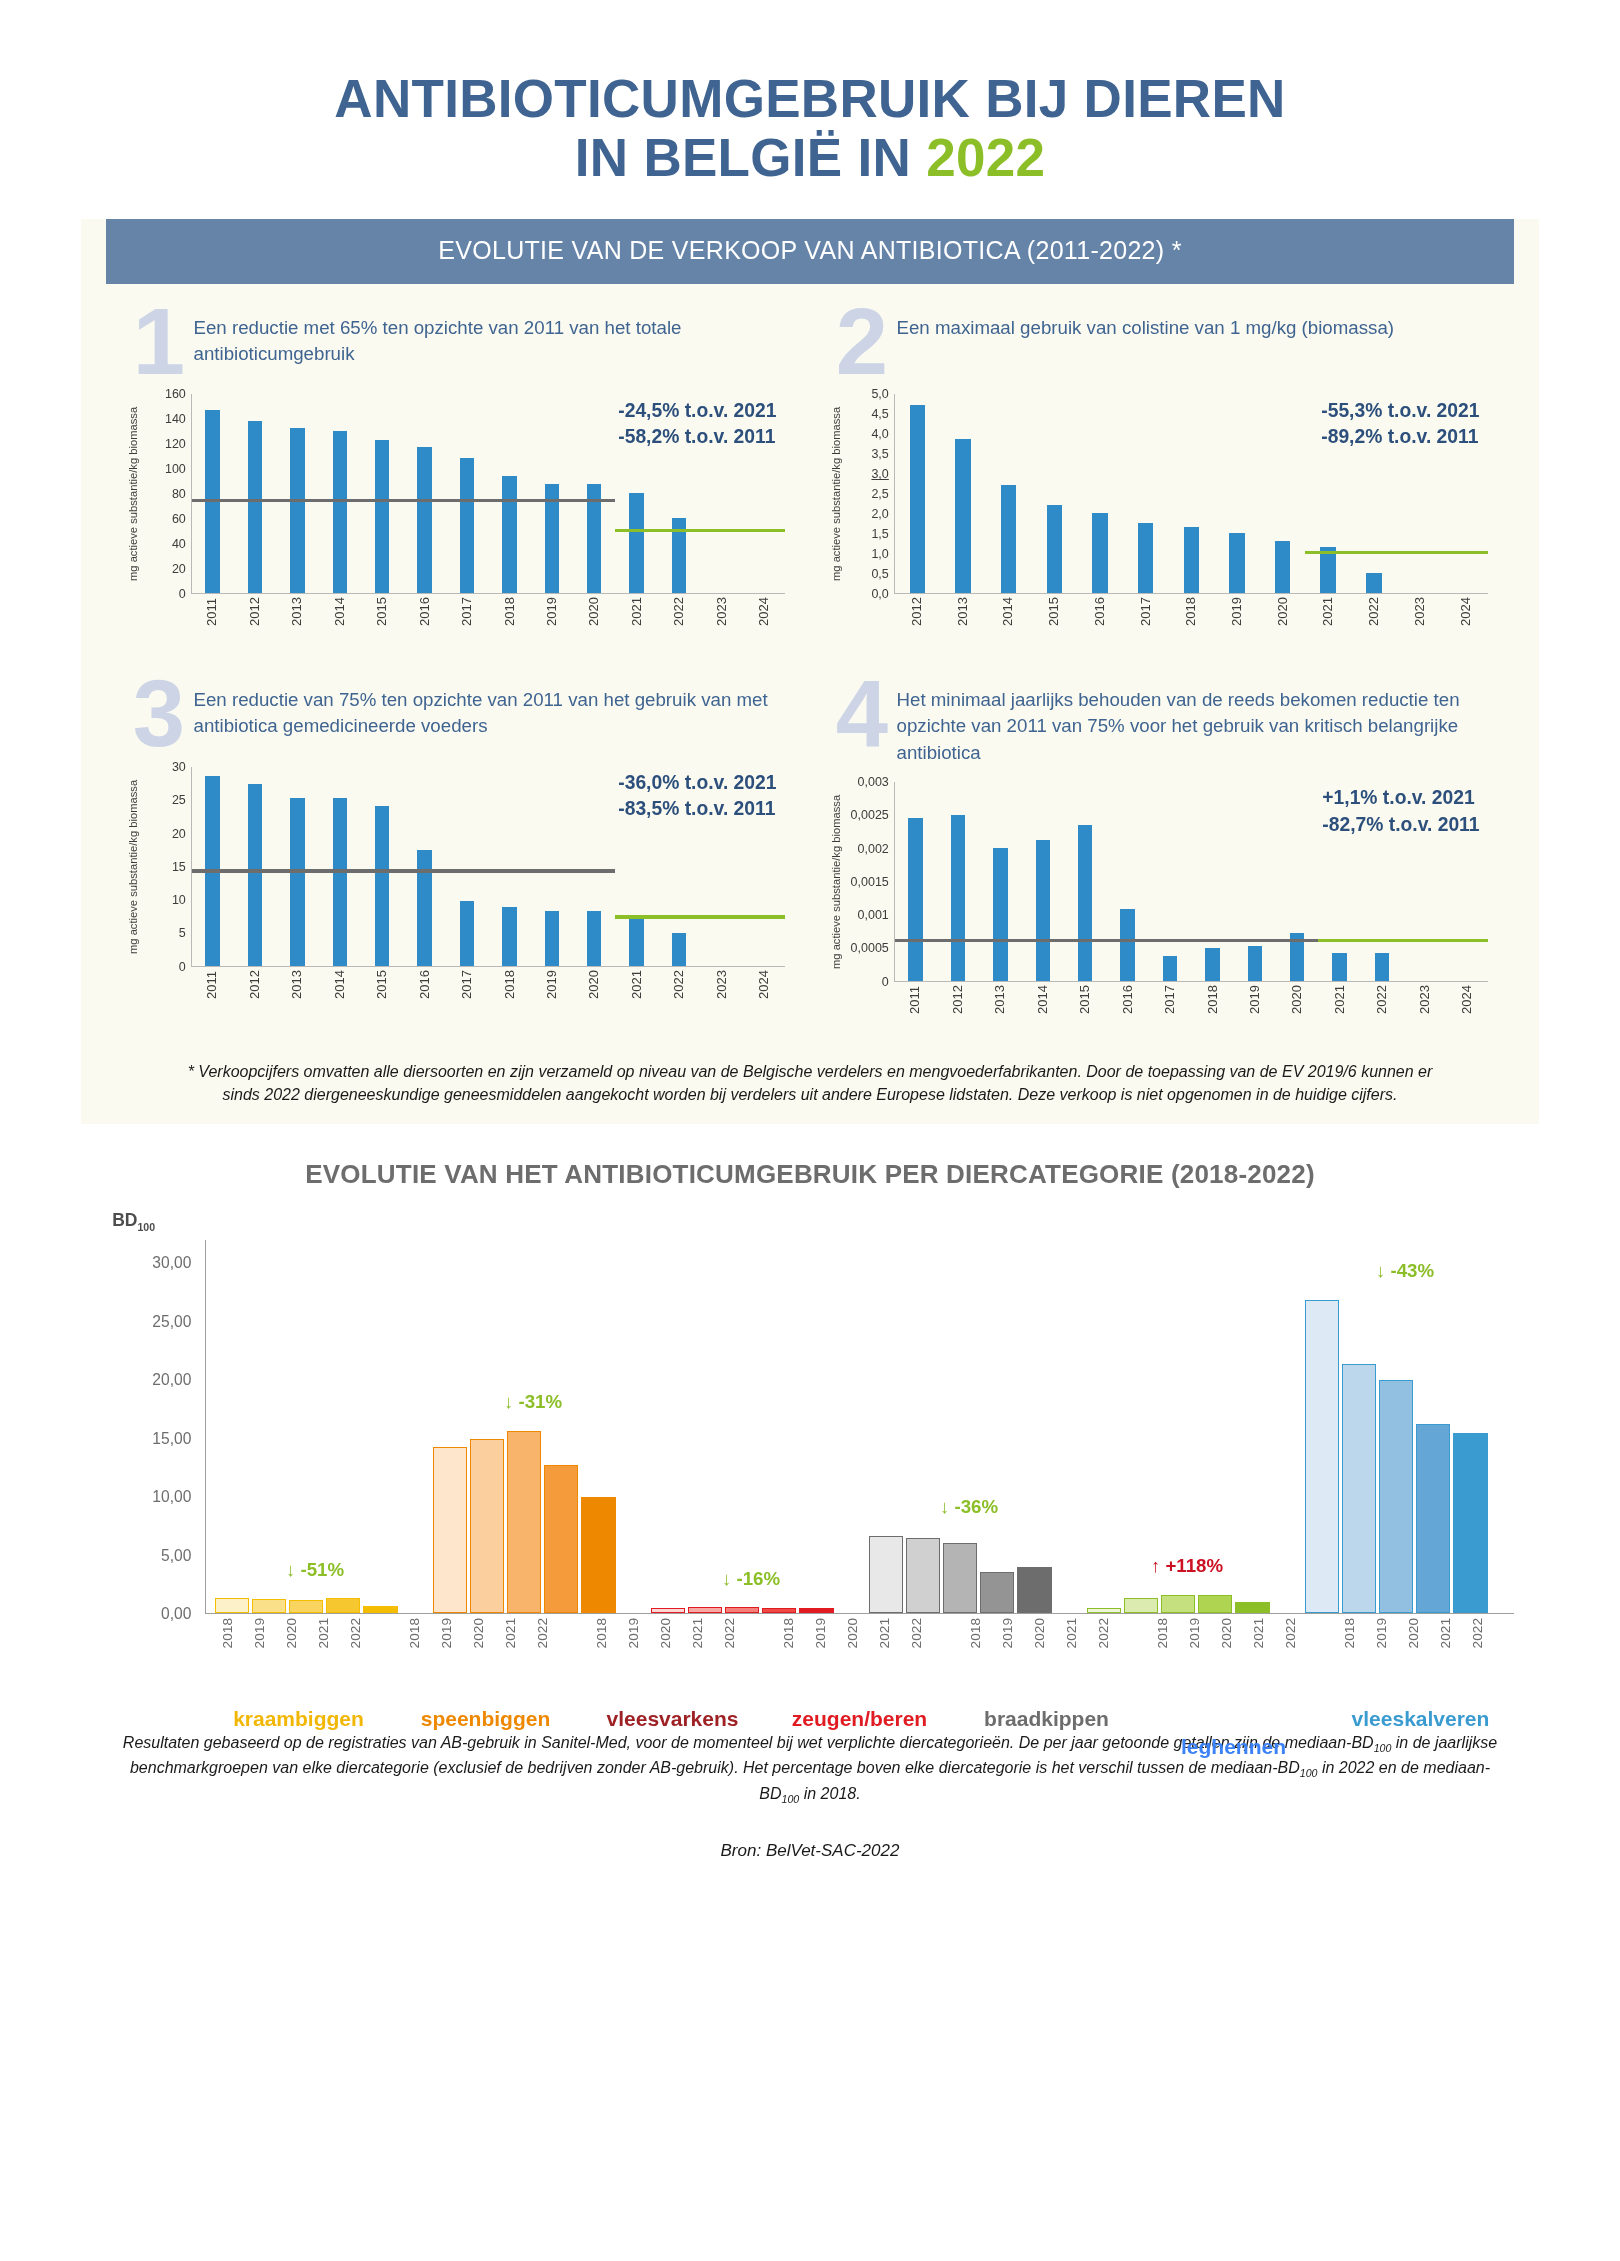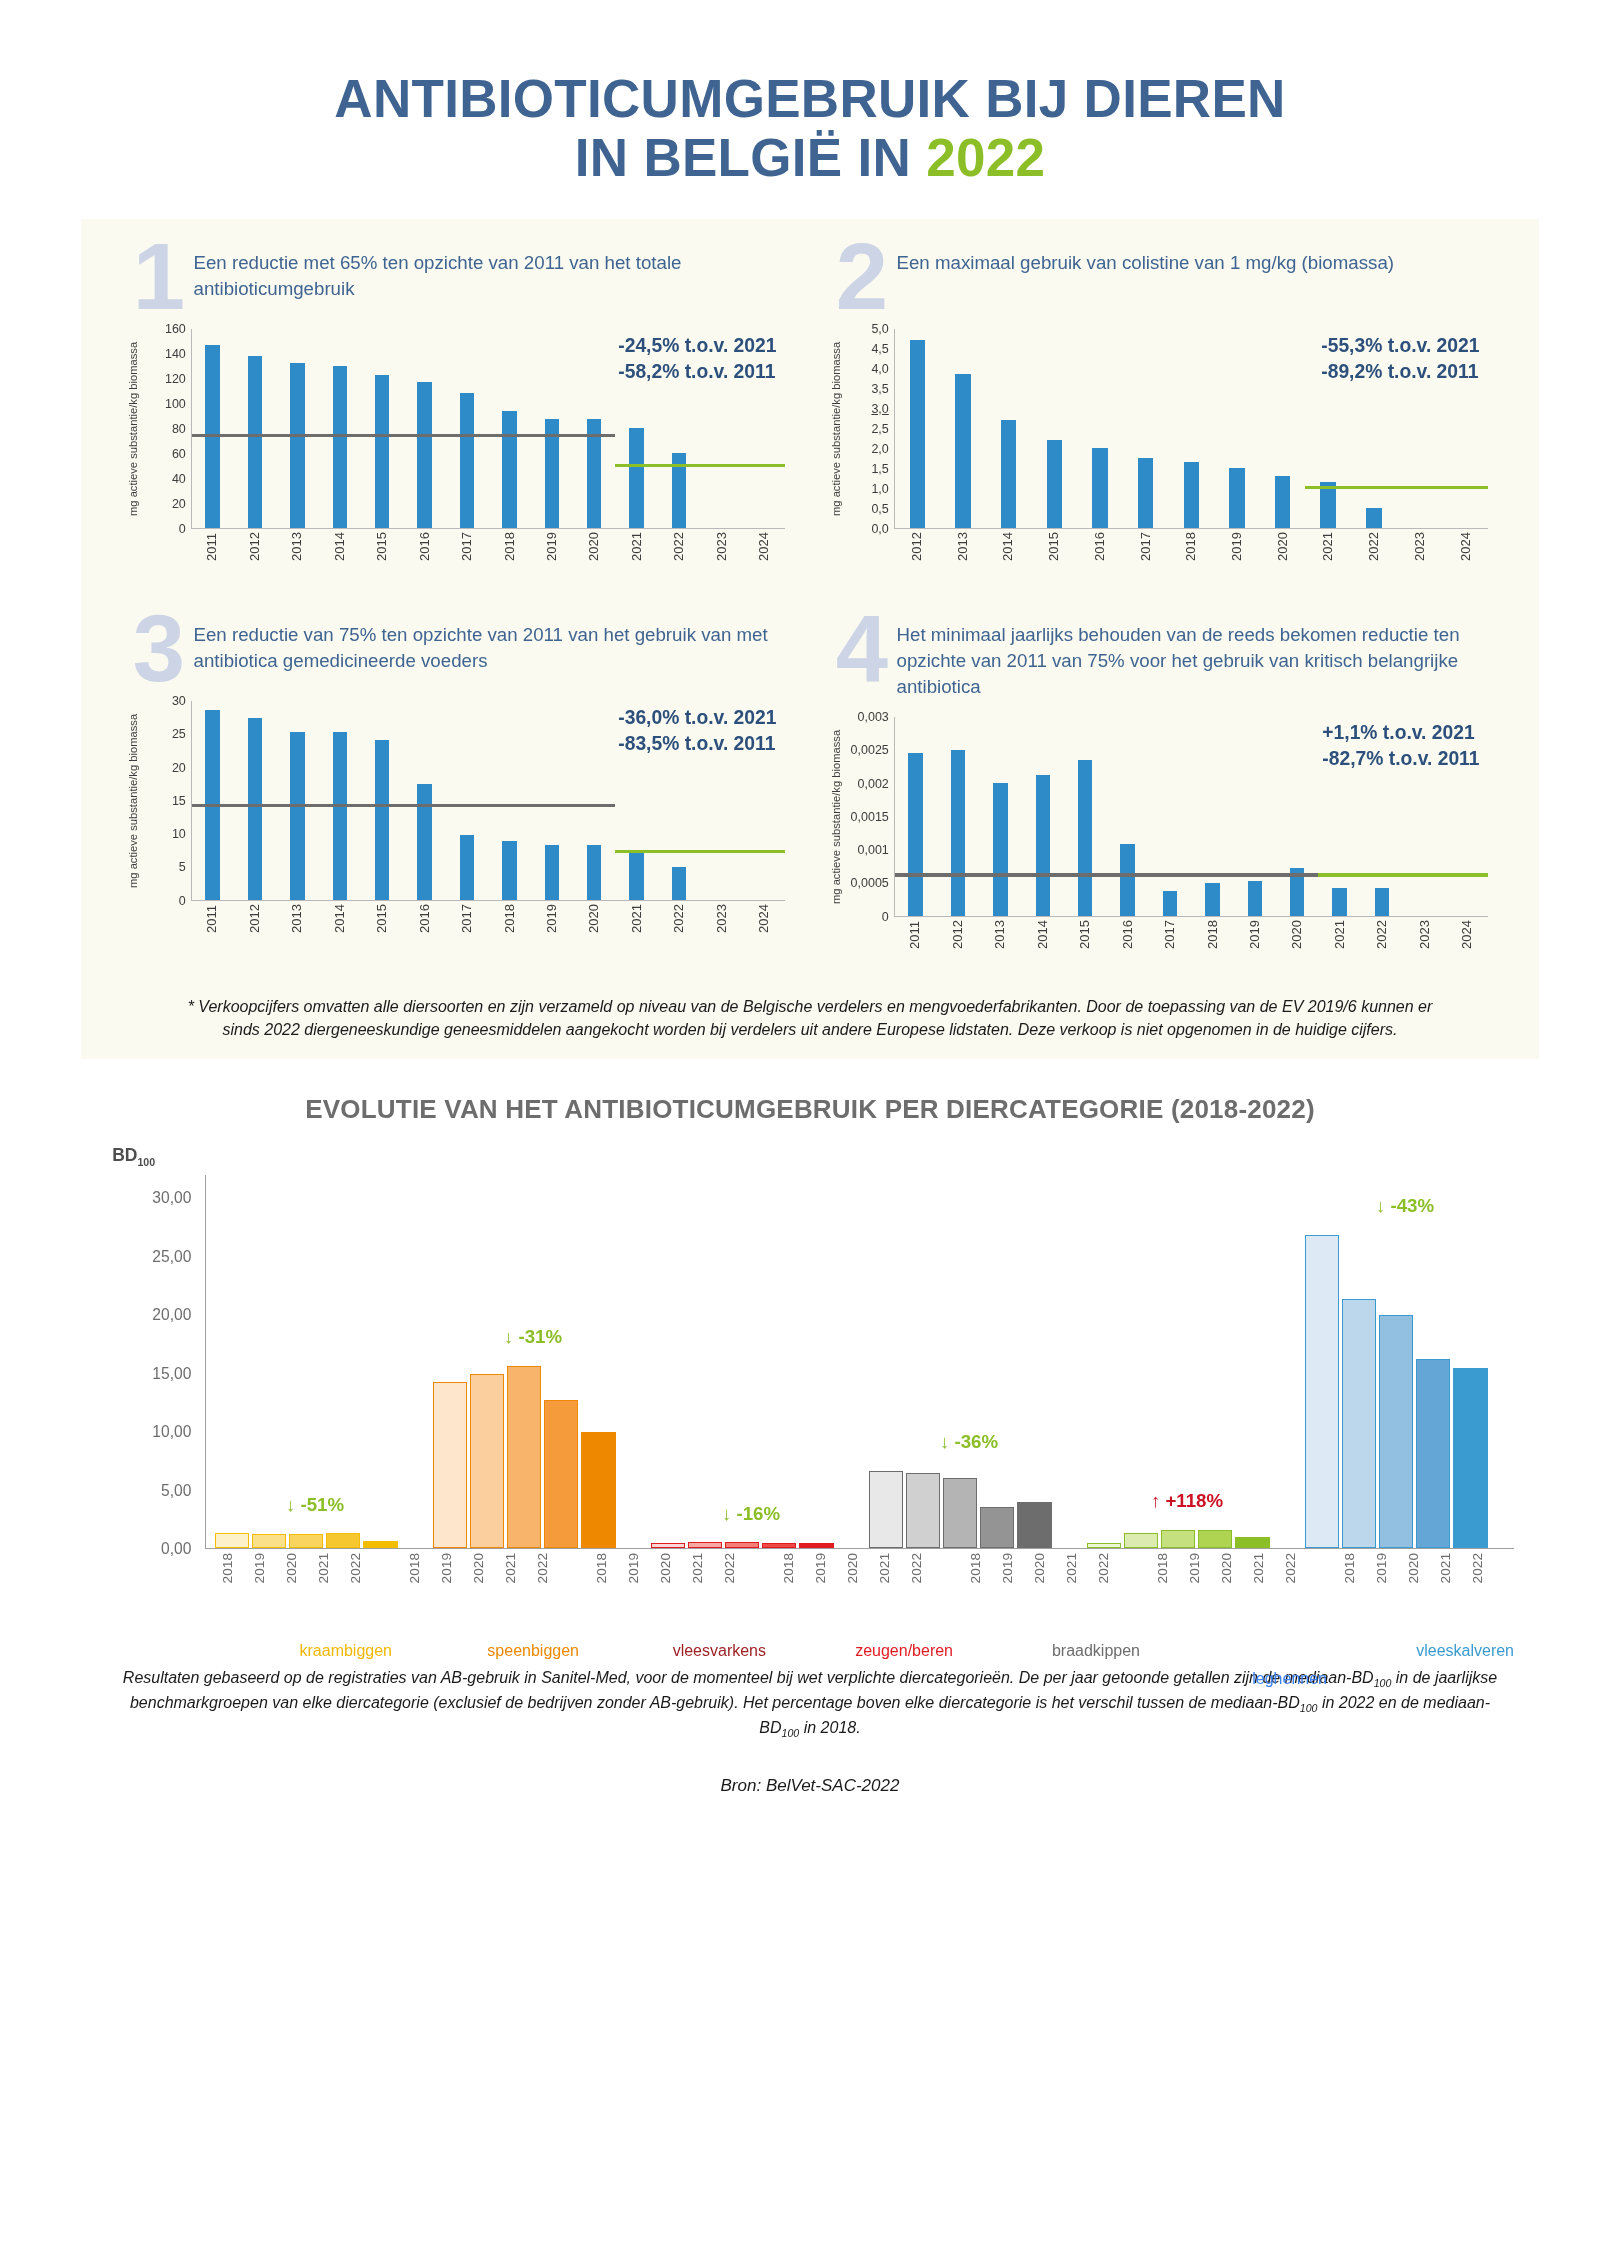--- a/index.html
+++ b/index.html
@@ -127,41 +127,42 @@
   }
   .grp-pct.down { color: #8cbe27; }
   .grp-pct.up { color: #cc1122; }
   .big-xlabels { position: absolute; left: 99px; right: 0; top: 404px; display: flex; }
   .bx-grp { flex: 1; display: flex; justify-content: center; gap: 3.1px; padding: 0 8.7px; }
   .bx-grp span {
     width: 17%; writing-mode: vertical-rl; transform: rotate(180deg);
     font-size: 13.7px; color: #6d6d6d; text-align: left;
   }
   .cat-labels { position: absolute; left: 99px; right: 0; top: 493px; display: flex; }
-  .cat-labels div { flex: 1; text-align: right; font-size: 16px; font-weight: 400; }
+  .cat-labels div { flex: 1; text-align: center; font-size: 21px; font-weight: 700; }
 
   .bottom-note {
     font-style: italic; font-size: 16px; color: #1a1a1a;
     text-align: center; line-height: 1.52; margin: 80px 112px 0 112px;
   }
   .bottom-note sub { font-size: 10.6px; }
   .source {
     font-style: italic; font-size: 17px; color: #1a1a1a;
     text-align: center; margin-top: 34px;
   }
 </style>
 </head>
 <body>
 
 <div class="title-wrap">
   <div class="title-line">ANTIBIOTICUMGEBRUIK BIJ DIEREN</div>
   <div class="title-line"><span>IN BELGIË IN </span><span class="title-year">2022</span></div>
 </div>
 
 <div class="panel">
+  <div class="panel-head">EVOLUTIE VAN DE VERKOOP VAN ANTIBIOTICA (2011-2022) *</div>
 
   <div class="quad">
 
     <div class="quad-cell">
       <div class="goal-head">
         <div class="goal-num">1</div>
         <div class="goal-text">Een reductie met 65% ten opzichte van 2011 van het totale antibioticumgebruik</div>
       </div>
       <div class="mini">
         <div class="mini-delta">

